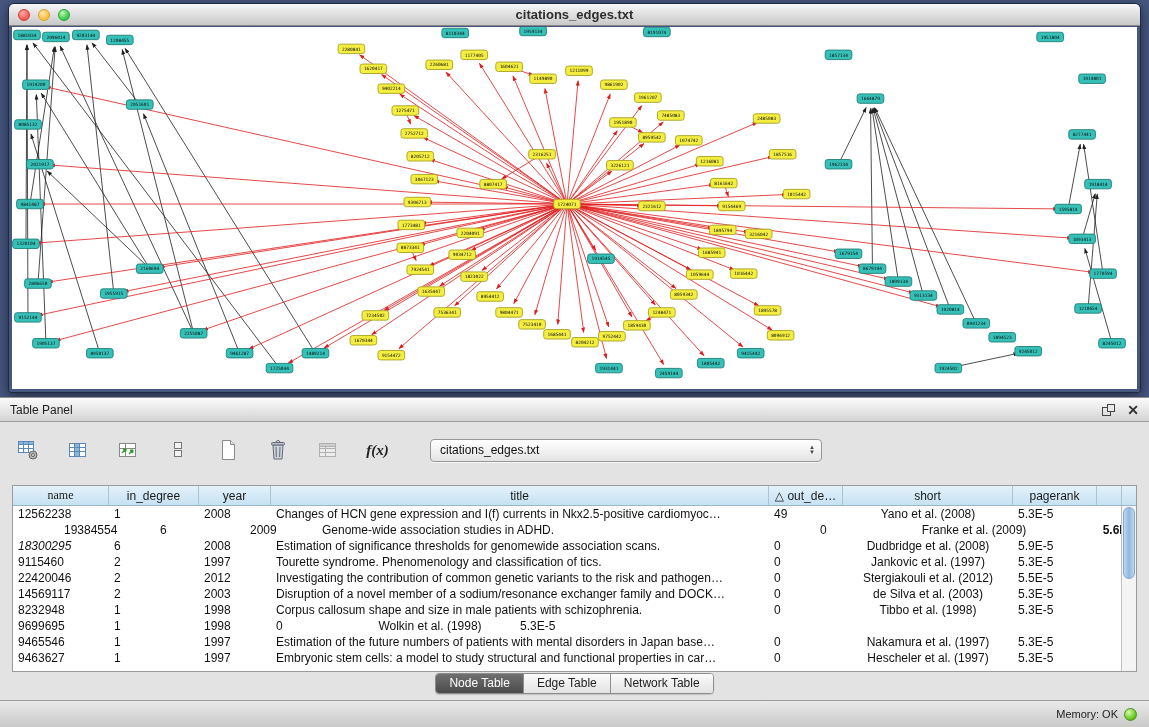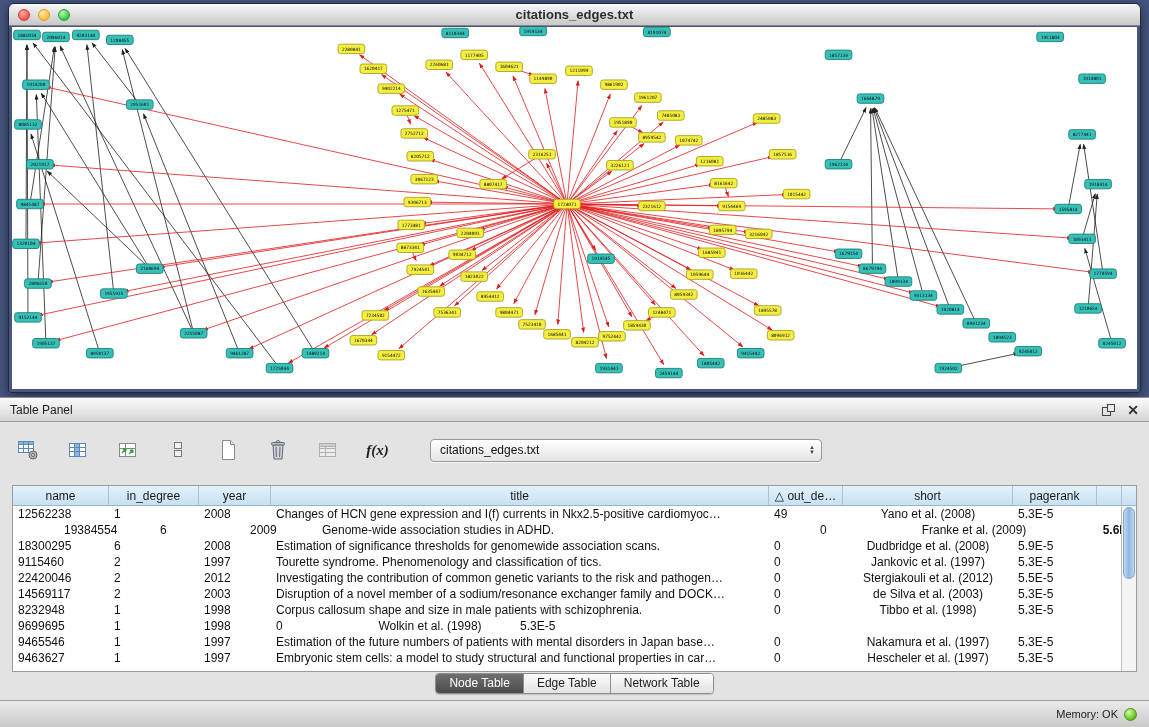--- a/index.html
+++ b/index.html
@@ -726,21 +726,21 @@
         <span>citations_edges.txt</span>
         <span class="combo-arrows">
             <span>▲</span>
             <span>▼</span>
           </span>
       </div>
     </div>
 
     <div class="table-wrap">
       <div class="thead">
-          <div class="hcell" style="width: 96px;">name</div>
+          <div class="hcell" style="width: 96px; font-family: Liberation Serif, serif;">name</div>
           <div class="hcell" style="width: 90px;">in_degree</div>
           <div class="hcell" style="width: 72px;">year</div>
           <div class="hcell" style="width: 498px;">title</div>
           <div class="hcell" style="width: 74px;">△ out_de…</div>
           <div class="hcell" style="width: 170px;">short</div>
           <div class="hcell" style="width: 84px;">pagerank</div>
           <div class="hcell hfill"></div>
           <div class="hscroll"></div>
         </div>
       <div class="tbody">
@@ -757,21 +757,21 @@
             <div class="trow">
               <div class="tcell" style="width: 96px; text-align: left; margin-left: 46px;">19384554</div>
               <div class="tcell" style="width: 90px; text-align: left;">6</div>
               <div class="tcell" style="width: 72px; text-align: left;">2009</div>
               <div class="tcell" style="width: 498px; text-align: left;">Genome-wide association studies in ADHD.</div>
               <div class="tcell" style="width: 74px; text-align: left;">0</div>
               <div class="tcell" style="width: 170px; text-align: center;">Franke et al. (2009)</div>
               <div class="tcell" style="width: 84px; text-align: right; font-weight: bold;">5.6E-5</div>
             </div>
             <div class="trow">
-              <div class="tcell" style="width: 96px; text-align: left;">18300295</div>
+              <div class="tcell" style="width: 96px; text-align: left; font-style: italic;">18300295</div>
               <div class="tcell" style="width: 90px; text-align: left;">6</div>
               <div class="tcell" style="width: 72px; text-align: left;">2008</div>
               <div class="tcell" style="width: 498px; text-align: left;">Estimation of significance thresholds for genomewide association scans.</div>
               <div class="tcell" style="width: 74px; text-align: left;">0</div>
               <div class="tcell" style="width: 170px; text-align: center;">Dudbridge et al. (2008)</div>
               <div class="tcell" style="width: 84px; text-align: left;">5.9E-5</div>
             </div>
             <div class="trow">
               <div class="tcell" style="width: 96px; text-align: left;">9115460</div>
               <div class="tcell" style="width: 90px; text-align: left;">2</div>

